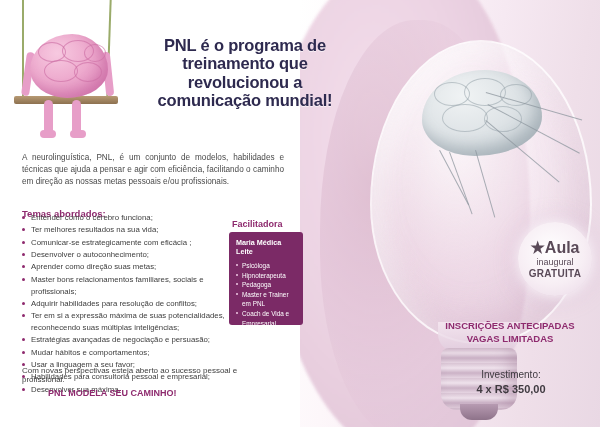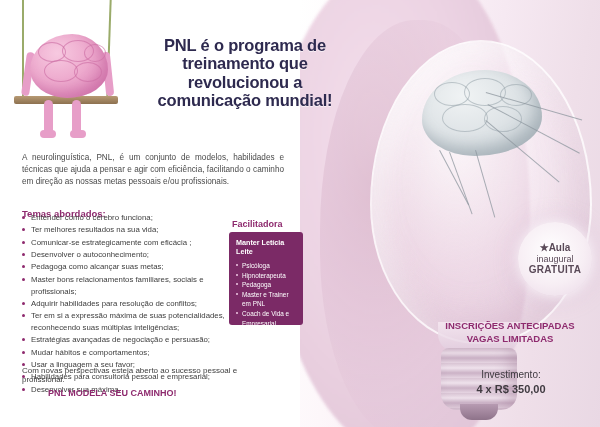--- a/index.html
+++ b/index.html
@@ -120,21 +120,21 @@
     box-shadow: 0 0 14px rgba(255,255,255,0.9), 0 0 24px rgba(220,190,215,0.7);
     display: flex;
     flex-direction: column;
     align-items: center;
     justify-content: center;
     text-align: center;
     color: #5a4a58;
     font-size: 9px;
     line-height: 1.15;
   }
-  .glow-badge .b1 { font-weight: bold; font-size: 10px; }
+  .glow-badge .b1 { font-weight: bold; font-size: 16px; }
   .glow-badge .b2 { font-size: 9px; }
   .glow-badge .b3 { font-weight: bold; font-size: 10px; letter-spacing: 0.3px; }
 
   .event-info {
     position: absolute;
     left: 130px;
     top: 290px;
     width: 170px;
     text-align: center;
     color: #3f3a40;
@@ -413,37 +413,37 @@
   <div class="headline">PNL é o programa de treinamento que revolucionou a comunicação mundial!</div>
 
   <div class="intro">A neurolinguística, PNL, é um conjunto de modelos, habilidades e técnicas que ajuda a pensar e agir com eficiência, facilitando o caminho em direção as nossas metas pessoais e/ou profissionais.</div>
 
   <div class="topics-title">Temas abordados:</div>
   <ul class="topics">
     <li>Entender como o cérebro funciona;</li>
     <li>Ter melhores resultados na sua vida;</li>
     <li>Comunicar-se estrategicamente com eficácia ;</li>
     <li>Desenvolver o autoconhecimento;</li>
-    <li>Pedagoga como alcançar suas metas;</li>
+    <li>Aprender como direção suas metas;</li>
     <li>Master bons relacionamentos familiares, sociais e profissionais;</li>
     <li>Adquirir habilidades para resolução de conflitos;</li>
     <li>Ter em si a expressão máxima de suas potencialidades, reconhecendo suas múltiplas inteligências;</li>
     <li>Estratégias avançadas de negociação e persuasão;</li>
     <li>Mudar hábitos e comportamentos;</li>
     <li>Usar a linguagem a seu favor;</li>
     <li>Habilidades para consultoria pessoal e empresarial;</li>
     <li>Desenvolver sua máxima.</li>
   </ul>
 
   <div class="closing">Com novas perspectivas esteja aberto ao sucesso pessoal e profissional.</div>
   <div class="tagline">PNL MODELA SEU CAMINHO!</div>
 
   <div class="facil-title">Facilitadora</div>
   <div class="facil-card">
-    <div class="facil-name">Manter Letícia Leite</div>
+    <div class="facil-name">Maria Médica Leite</div>
     <ul class="facil-list">
       <li>Psicóloga</li>
       <li>Hipnoterapeuta</li>
       <li>Pedagoga</li>
       <li>Master e Trainer em PNL</li>
       <li>Coach de Vida e Empresarial</li>
     </ul>
   </div>
 
 </div>

